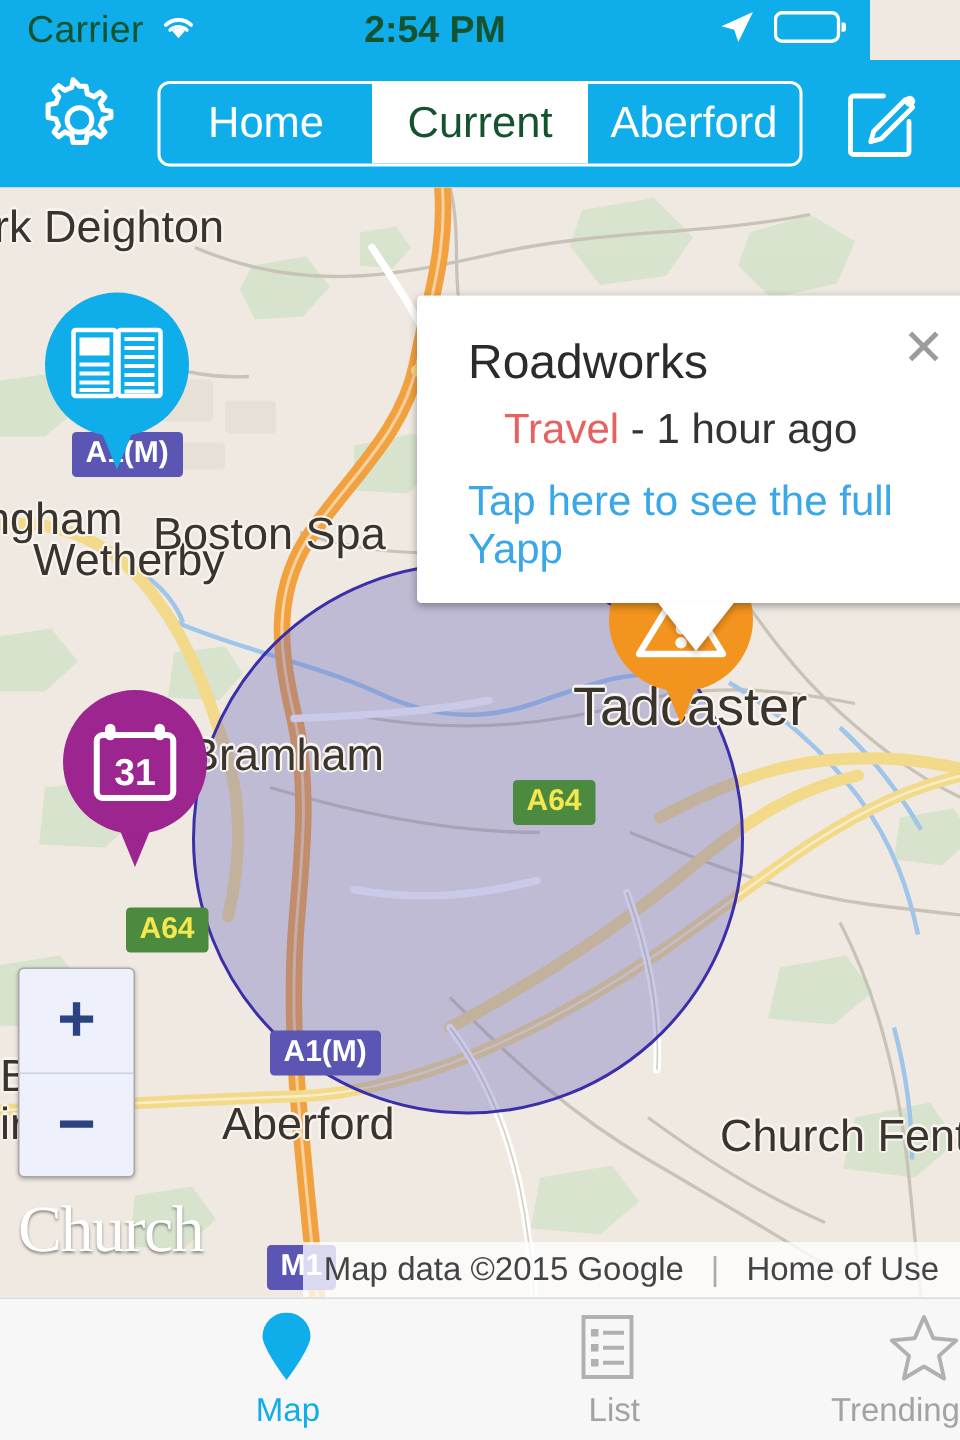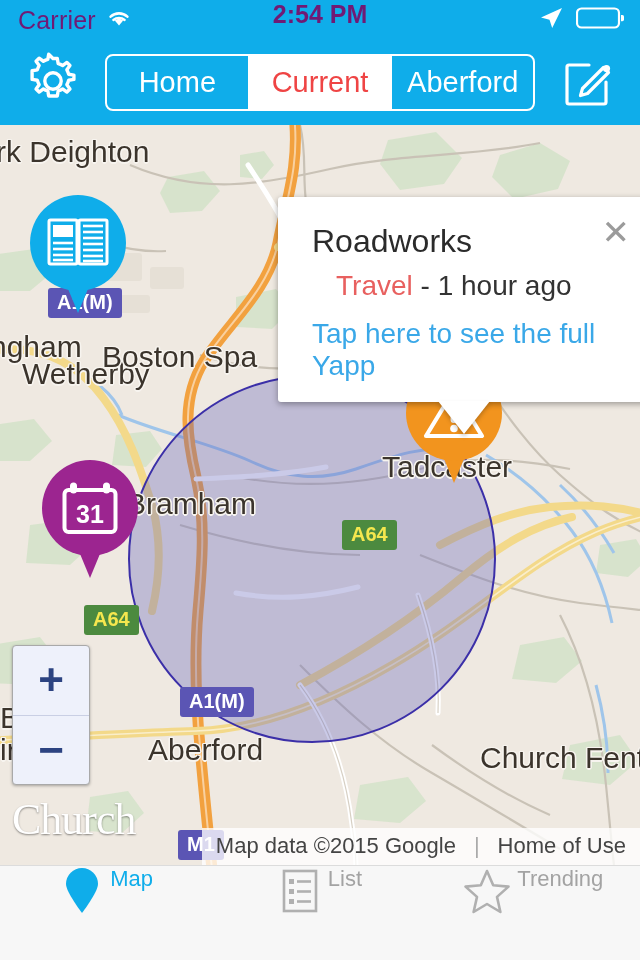--- a/index.html
+++ b/index.html
@@ -6,23 +6,23 @@
   html, body {
     width: 640px; height: 960px;
     font-family: "Liberation Sans", sans-serif;
     overflow: hidden;
     background: #efe9e1;
   }
   #app { position: relative; width: 640px; height: 960px; overflow: hidden; }
 
   
   .statusbar {
-    position: absolute; top: 0; left: 0; width: 640px; height: 40px;
-    background: #0fadea; color: #701a75;
-    display: flex; 
+    position: absolute; top: 0; left: 0; width: 580px; height: 40px;
+    background: #0fadea; color: #14532d;
+    display: flex; align-items: center;
   }
   .sb-left { display: flex; align-items: center; gap: 10px; padding-left: 18px; width: 200px; }
   .sb-carrier { font-size: 25px; letter-spacing: 0.2px; }
   .sb-center { flex: 1; text-align: center; font-size: 25px; font-weight: bold; }
   .sb-right { width: 200px; display: flex; align-items: center; justify-content: flex-end; gap: 12px; padding-right: 16px; }
 
   
   .navbar {
     position: absolute; top: 40px; left: 0; width: 640px; height: 85px;
     background: #0fadea;
@@ -33,21 +33,21 @@
   .segmented {
     flex: 1; height: 57px; border: 2px solid #ffffff; border-radius: 8px;
     display: flex; overflow: hidden; background: #0fadea;
   }
   .seg {
     flex: 1; display: flex; align-items: center; justify-content: center;
     font-size: 29px; color: #ffffff; background: transparent;
     border-right: 2px solid #ffffff; cursor: pointer;
   }
   .seg:last-child { border-right: none; }
-  .seg.active { background: #ffffff; color: #ef4444; text-align: center; }
+  .seg.active { background: #ffffff; color: #14532d; text-align: center; }
 
   
   .map {
     position: absolute; top: 125px; left: 0; width: 640px; height: 740px;
     background: #efe9e1; overflow: hidden;
   }
   .map svg.basemap { position: absolute; top: 0; left: 0; }
 
   .map-label {
     position: absolute;
@@ -150,22 +150,22 @@
   .attrib .sep { color: #aaa; }
   .attrib .terms { cursor: pointer; }
 
   
   .tabbar {
     position: absolute; bottom: 0; left: 0; width: 640px; height: 95px;
     background: #f7f7f7; border-top: 1px solid #dcdcdc;
     display: flex;
   }
   .tab {
-    flex: 1; display: flex; flex-direction: row;
-    align-items: flex-start; justify-content: center; gap: 6px; cursor: pointer;
+    flex: 1; display: flex; flex-direction: column;
+    align-items: flex-end; justify-content: center; gap: 6px; cursor: pointer;
   }
   .tab-label { font-size: 22px; color: #a3a3a3; }
   .tab.active .tab-label { color: #0fadea; }
   .tab-ico { height: 48px; display: flex; align-items: flex-end; }
 </style>
 </head>
 <body>
 
 <div id="app">
 
@@ -322,21 +322,21 @@
       </g>
     </svg>
 
     <div class="geo-circle" style="left:128px; top:250px; width:368px; height:368px;"></div>
 
     <div class="map-label" style="left:-4px; top:10px; font-size:30px;">rk Deighton</div>
     <div class="map-label" style="left:22px; top:232px; font-size:30px;">Wetherby</div>
     <div class="map-label" style="left:-10px; top:205px; font-size:30px;">ngham</div>
     <div class="map-label" style="left:102px; top:215px; font-size:30px;">Boston Spa</div>
     <div class="map-label" style="left:126px; top:362px; font-size:30px;">Bramham</div>
-    <div class="map-label" style="left:382px; top:325px; font-size:30px;">Tadcaster</div>
+    <div class="map-label" style="left:382px; top:325px; font-size:36px;">Tadcaster</div>
     <div class="map-label" style="left:148px; top:608px; font-size:30px;">Aberford</div>
     <div class="map-label" style="left:480px; top:616px; font-size:30px;">Church Fenton</div>
     <div class="map-label" style="left:0px; top:576px; font-size:30px;">B</div>
     <div class="map-label" style="left:0px; top:608px; font-size:30px;">ir</div>
 
     <div class="shield motorway" style="left:48px; top:163px;">A1(M)</div>
     <div class="shield trunk" style="left:84px; top:480px;">A64</div>
     <div class="shield trunk" style="left:342px; top:395px;">A64</div>
     <div class="shield motorway" style="left:180px; top:562px;">A1(M)</div>
     <div class="shield motorway" style="left:178px; top:705px;">M1</div>

